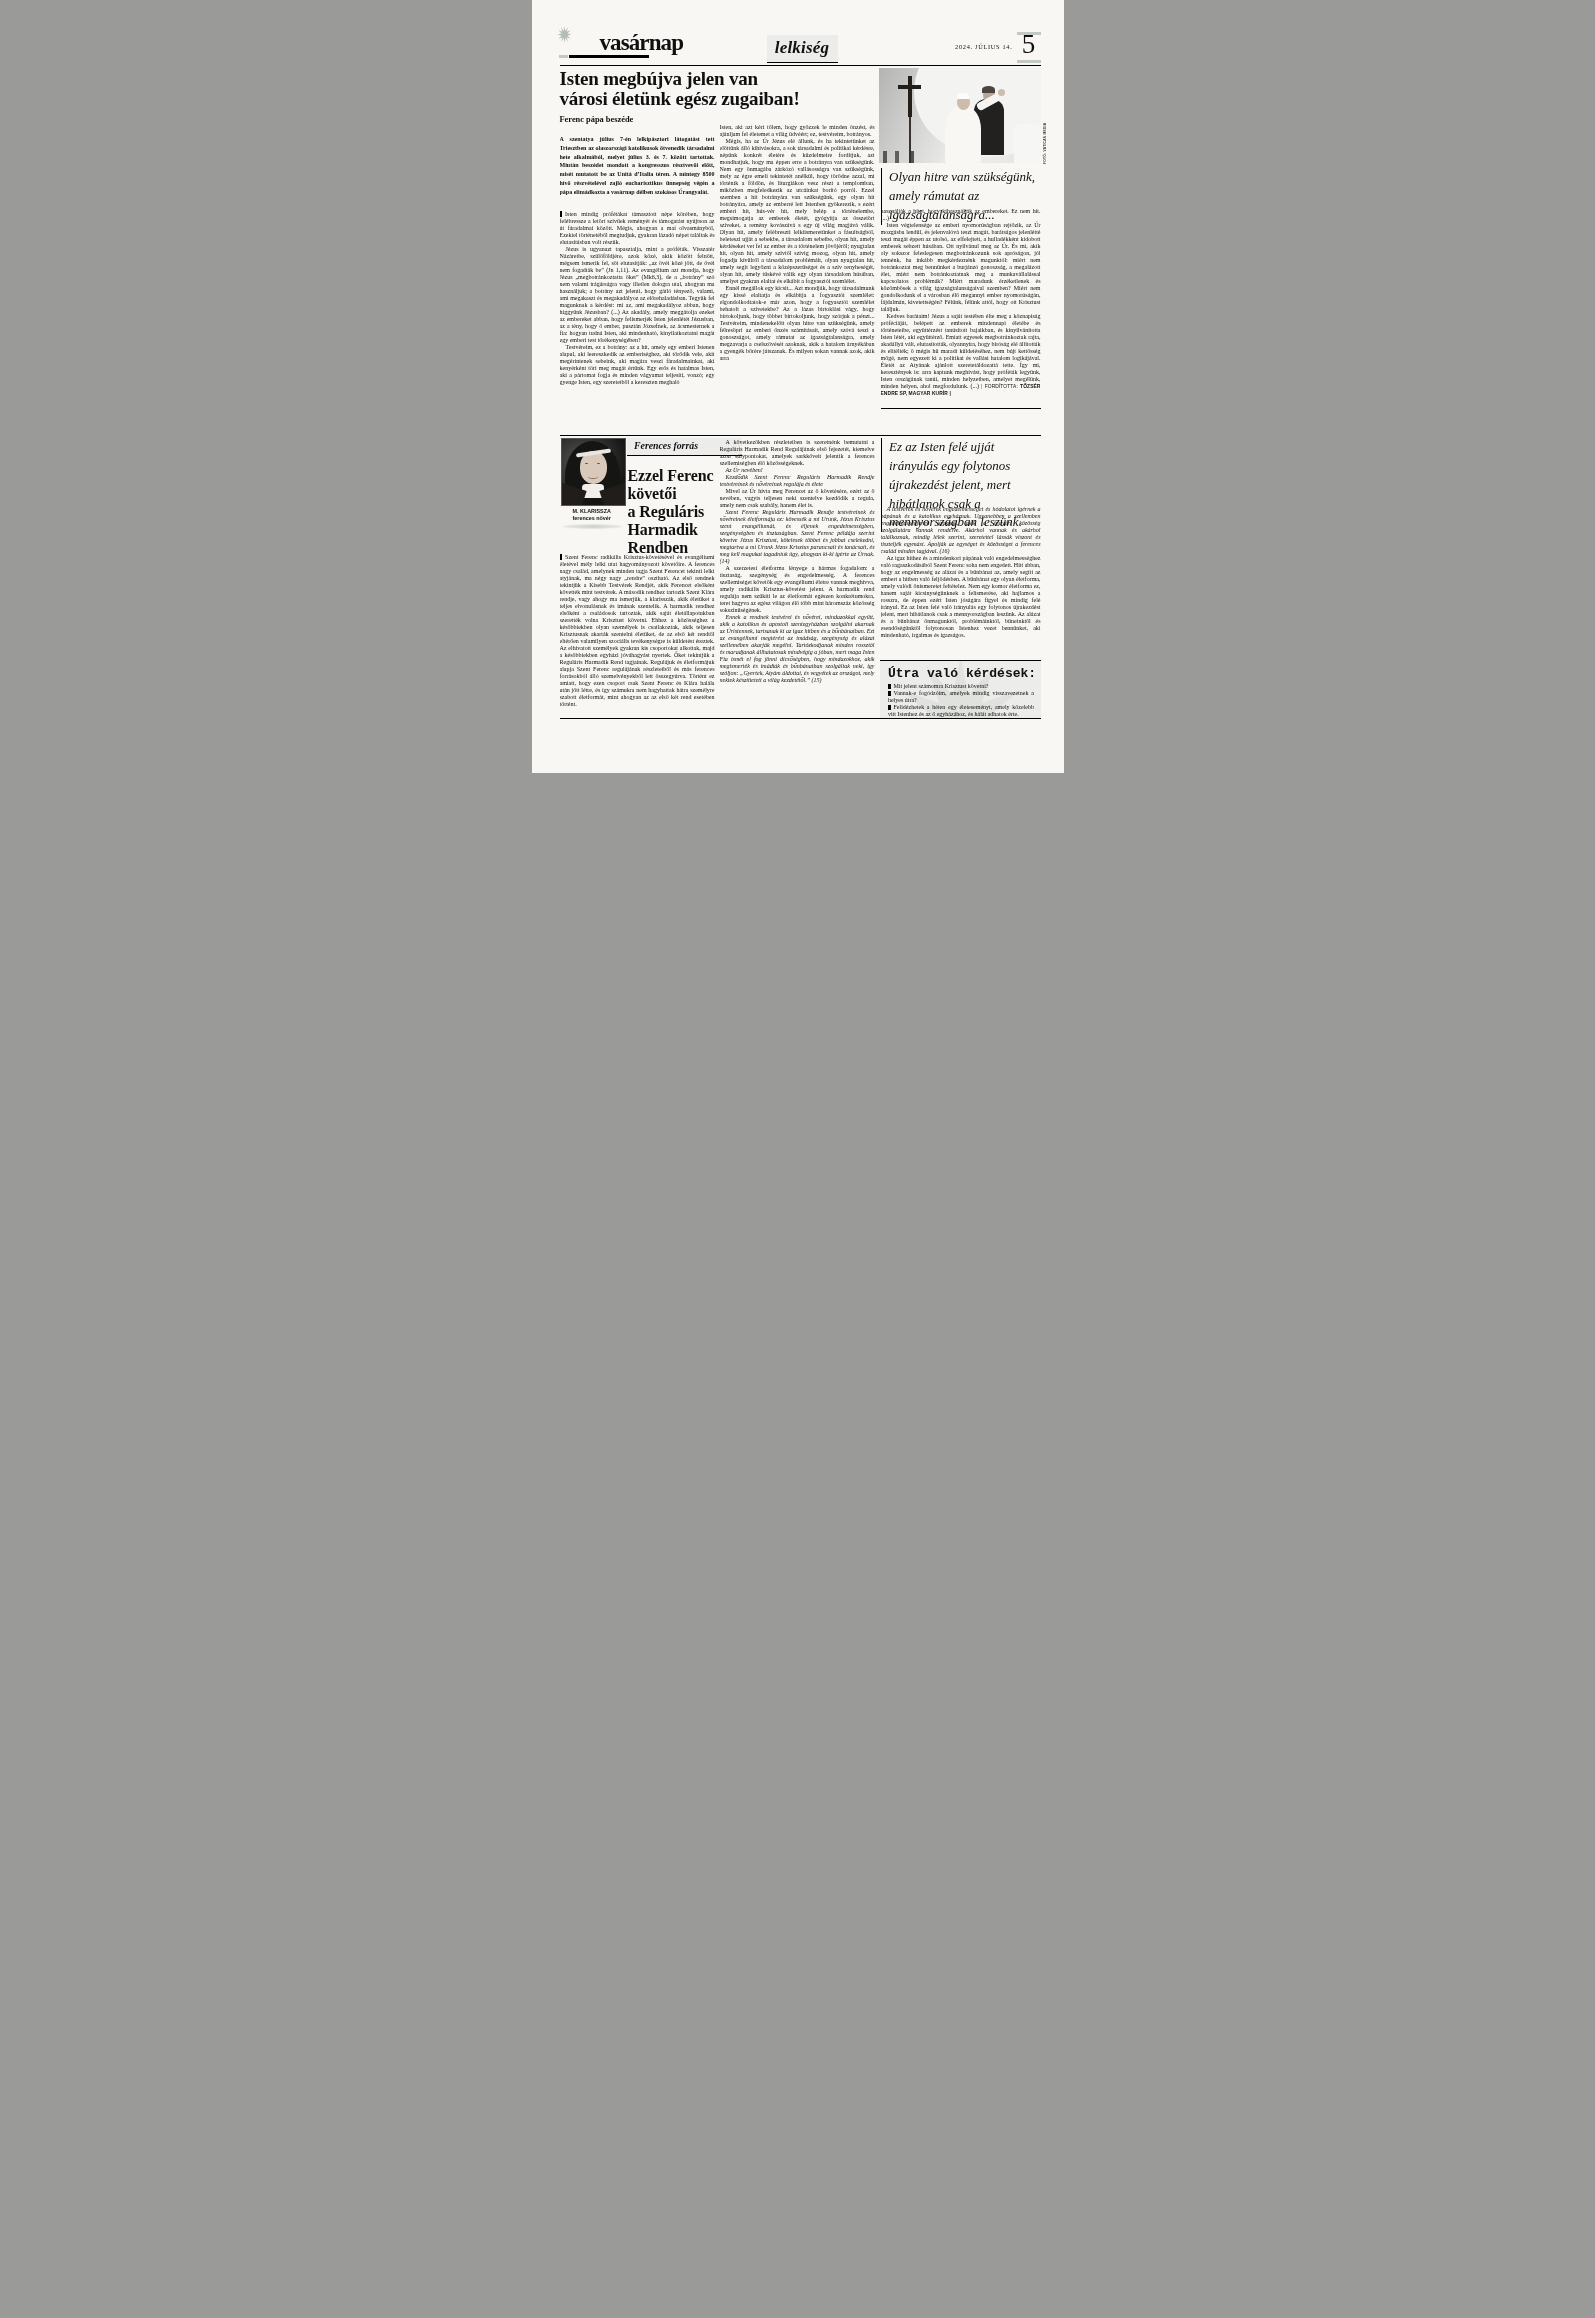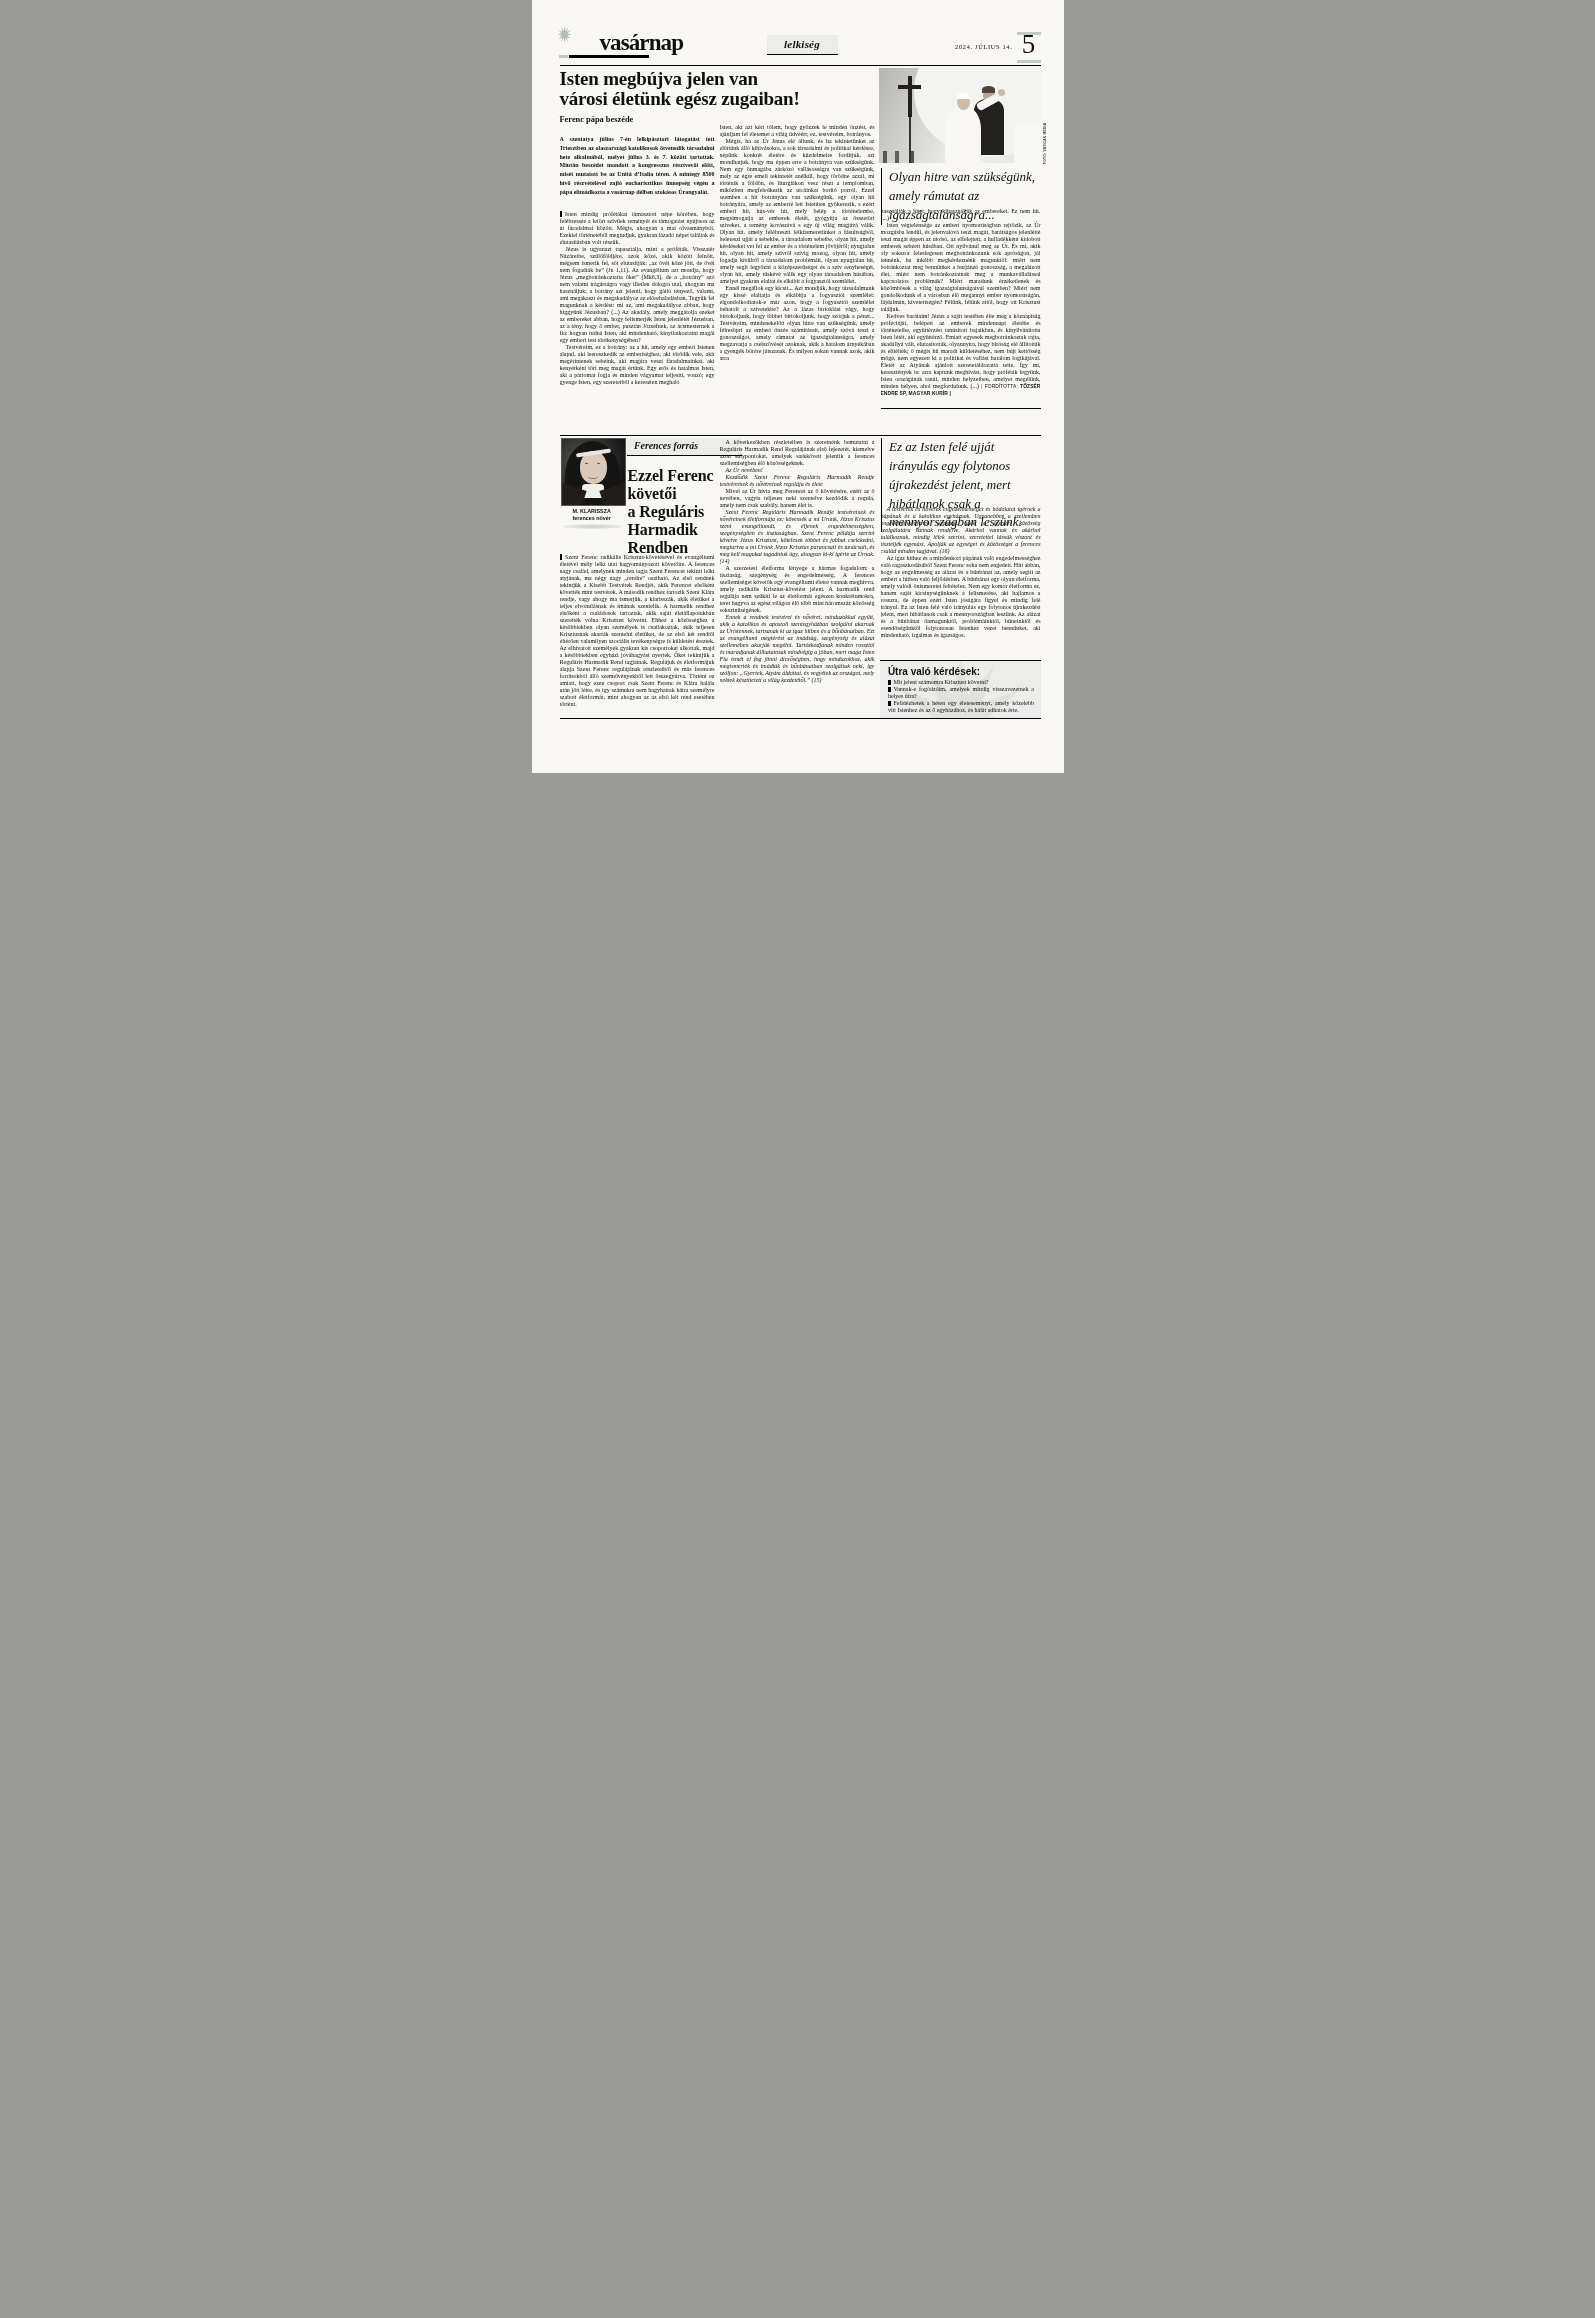--- a/index.html
+++ b/index.html
@@ -7,21 +7,21 @@
         font-family:"Liberation Serif",serif;color:#101010;overflow:hidden;}
   .rule{position:absolute;background:#000;height:0.9px;}
   
   .logo-flame{position:absolute;left:26px;top:26px;width:14px;height:17px;background:#b3bcb6;
       clip-path:polygon(100% 50%,71.3% 55.7%,93.3% 75%,65.6% 65.6%,75% 93.3%,55.7% 71.3%,50% 100%,44.3% 71.3%,25% 93.3%,34.4% 65.6%,6.7% 75%,28.7% 55.7%,0 50%,28.7% 44.3%,6.7% 25%,34.4% 34.4%,25% 6.7%,44.3% 28.7%,50% 0,55.7% 28.7%,75% 6.7%,65.6% 34.4%,93.3% 25%,71.3% 44.3%);}
   .logo-text{position:absolute;left:28px;top:31px;font-size:23px;font-weight:700;letter-spacing:-0.9px;line-height:1;margin-left:40px;}
   .logo-bar-gray{position:absolute;left:27px;top:55px;width:9.3px;height:2.8px;background:#c3cac5;}
   .logo-bar{position:absolute;left:37px;top:55px;width:80px;height:3.3px;background:#000;}
   .section-box{position:absolute;left:235px;top:35px;width:71px;background:#ececea;text-align:center;
       border-bottom:1.9px solid #000;padding:2.8px 0 4.7px;}
-  .section-box span{font-style:italic;font-weight:700;font-size:11px;letter-spacing:0.2px;}
+  .section-box span{font-style:italic;font-weight:700;font-size:17px;letter-spacing:0.2px;}
   .date-text{position:absolute;left:383px;top:43px;width:98px;text-align:right;font-size:6.3px;letter-spacing:0.7px;}
   .pageno{position:absolute;left:484px;top:31px;width:26px;text-align:center;font-size:27px;line-height:1;font-weight:400;}
   .pageno-bar{position:absolute;left:485px;width:24px;height:3.3px;background:#c3cac5;}
   
   .a1-headline{position:absolute;left:28px;top:69px;width:280px;font-size:19px;font-weight:700;
       letter-spacing:-0.2px;line-height:1.06;}
   .a1-headline span{display:block;}
   .a1-subhead{position:absolute;left:28px;top:115px;font-size:8.4px;font-weight:700;}
   .lead{position:absolute;left:28px;top:135px;width:155px;height:74px;overflow:hidden;
       font-weight:700;font-size:6px;line-height:8.8px;text-align:justify;hyphens:auto;}
@@ -74,22 +74,22 @@
       padding:2.3px 7.5px 3.7px;}
   .kicker span{font-style:italic;font-weight:700;font-size:9.8px;}
   .a2-headline{position:absolute;left:96px;top:467px;width:140px;font-size:16px;font-weight:700;
       letter-spacing:-0.1px;line-height:1.12;}
   .a2-headline span{display:block;}
   
   .qbox{position:absolute;left:348px;top:660px;width:161px;height:57px;background:#ececdfa;
       background-color:#ecedea;border-top:1.4px solid #000;overflow:hidden;}
   .qbox .burst{position:absolute;left:13px;top:-4.7px;width:136px;height:136px;background:#e0e2dd;
       clip-path:polygon(100% 50%,71.3% 55.7%,93.3% 75%,65.6% 65.6%,75% 93.3%,55.7% 71.3%,50% 100%,44.3% 71.3%,25% 93.3%,34.4% 65.6%,6.7% 75%,28.7% 55.7%,0 50%,28.7% 44.3%,6.7% 25%,34.4% 34.4%,25% 6.7%,44.3% 28.7%,50% 0,55.7% 28.7%,75% 6.7%,65.6% 34.4%,93.3% 25%,71.3% 44.3%);}
-  .qbox-title{position:relative;margin:4.7px 0 2.8px 8.4px;font-family:Liberation Sans, sans-serif;
-      font-weight:700;font-size:10px;}
+  .qbox-title{position:relative;margin:4.7px 0 2.8px 8.4px;font-family:Liberation Mono, monospace;
+      font-weight:700;font-size:13px;}
   .qbox ul{position:relative;list-style:none;margin:0 6.5px 0 8.4px;padding:0;font-size:6px;line-height:7px;text-align:justify;}
   .qbox li::before{content:"";display:inline-block;width:2.8px;height:5.1px;background:#000;margin-right:2.8px;vertical-align:-0.5px;}
 </style>
 </head>
 <body>
 
 <div class="page">
 
   <div class="logo-flame"></div>
   <div class="logo-text">vasárnap</div>

